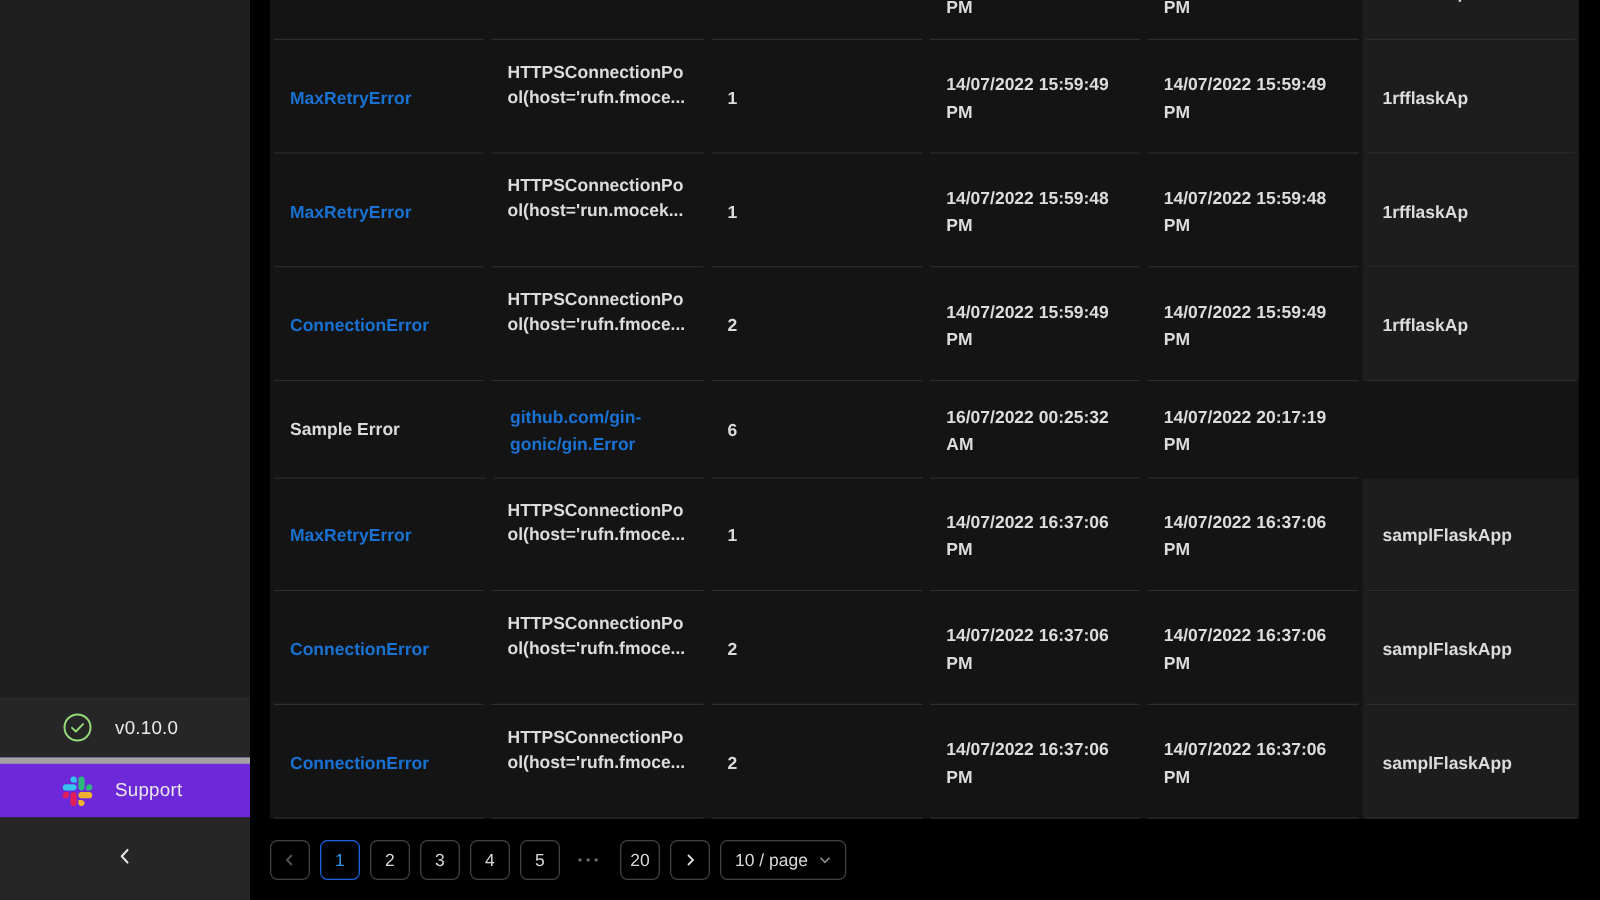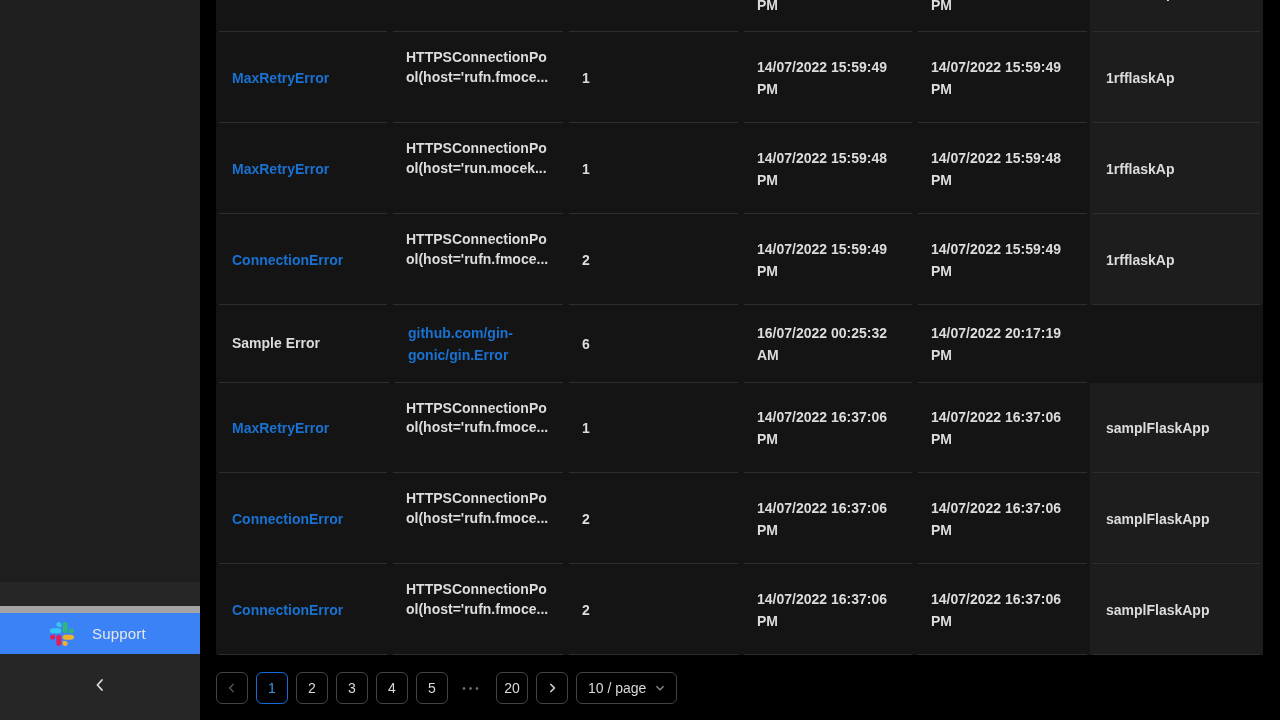--- a/index.html
+++ b/index.html
@@ -16,21 +16,21 @@
   .sidebar { position:absolute; left:0; top:0; width:200px; height:720px;
     background:#1e1e1e; display:flex; flex-direction:column; }
   .sidebar-spacer { flex:1; }
   .sidebar-menu { background:#262626; }
   .menu-item { height:48px; display:flex; align-items:center; padding-left:50px;
     cursor:pointer; }
   .menu-item .mi-icon { width:24px; height:24px; flex:0 0 24px; display:flex;
     align-items:center; justify-content:center; }
   .menu-item .mi-label { margin-left:18px; font-size:15px; font-weight:500;
     color:#e8e8e8; letter-spacing:.2px; }
-  .menu-item.highlight { background:#3b82f6; border-top:7px solid #a3a3a3;margin-top:24px; }
+  .menu-item.highlight { background:#6d28d9; border-top:5px solid #a3a3a3; }
   .collapse-area { height:66px; background:#262626; display:flex;
     align-items:center; justify-content:center; cursor:pointer; }
 
   
   .main { position:absolute; left:216px; top:0; }
   .etable { width:1047px; background:#141414; }
   .trow { display:flex; position:relative; }
   .cell { padding:0 16px; display:flex; flex-direction:column;
     justify-content:center; position:relative; overflow:hidden;font-weight:bold; }
   .cell::after { content:""; position:absolute; left:3px; right:3px; bottom:0;
@@ -68,20 +68,29 @@
   .icon-light { color:#d9d9d9; }
   .icon-mid { color:#8c8c8c; }
 </style>
 </head>
 <body>
 
 <aside class="sidebar">
   <div class="sidebar-spacer"></div>
 
   <div class="sidebar-menu">
+    <div class="menu-item">
+      <span class="mi-icon">
+        <svg width="24" height="24" viewBox="0 0 24 24">
+          <circle cx="12" cy="12" r="10.4" fill="none" stroke="#95d97a" stroke-width="1.6"></circle>
+          <path d="M7.6 12.3 L10.7 15.2 L16.4 9.3" fill="none" stroke="#95d97a" stroke-width="1.6" stroke-linecap="round" stroke-linejoin="round"></path>
+        </svg>
+      </span>
+      <span class="mi-label">v0.10.0</span>
+    </div>
 
     <div class="menu-item highlight">
       <span class="mi-icon">
         <svg width="24" height="24" viewBox="0 0 122.8 122.8">
           <path d="M25.8 77.6c0 7.1-5.8 12.9-12.9 12.9S0 84.7 0 77.6s5.8-12.9 12.9-12.9h12.9v12.9zm6.5 0c0-7.1 5.8-12.9 12.9-12.9s12.9 5.8 12.9 12.9v32.3c0 7.1-5.8 12.9-12.9 12.9s-12.9-5.8-12.9-12.9V77.6z" fill="#E01E5A"></path>
           <path d="M45.2 25.8c-7.1 0-12.9-5.8-12.9-12.9S38.1 0 45.2 0s12.9 5.8 12.9 12.9v12.9H45.2zm0 6.5c7.1 0 12.9 5.8 12.9 12.9s-5.8 12.9-12.9 12.9H12.9C5.8 58.1 0 52.3 0 45.2s5.8-12.9 12.9-12.9h32.3z" fill="#36C5F0"></path>
           <path d="M97 45.2c0-7.1 5.8-12.9 12.9-12.9s12.9 5.8 12.9 12.9-5.8 12.9-12.9 12.9H97V45.2zm-6.5 0c0 7.1-5.8 12.9-12.9 12.9s-12.9-5.8-12.9-12.9V12.9C64.7 5.8 70.5 0 77.6 0s12.9 5.8 12.9 12.9v32.3z" fill="#2EB67D"></path>
           <path d="M77.6 97c7.1 0 12.9 5.8 12.9 12.9s-5.8 12.9-12.9 12.9-12.9-5.8-12.9-12.9V97h12.9zm0-6.5c-7.1 0-12.9-5.8-12.9-12.9s5.8-12.9 12.9-12.9h32.3c7.1 0 12.9 5.8 12.9 12.9s-5.8 12.9-12.9 12.9H77.6z" fill="#ECB22E"></path>
         </svg>
       </span>

